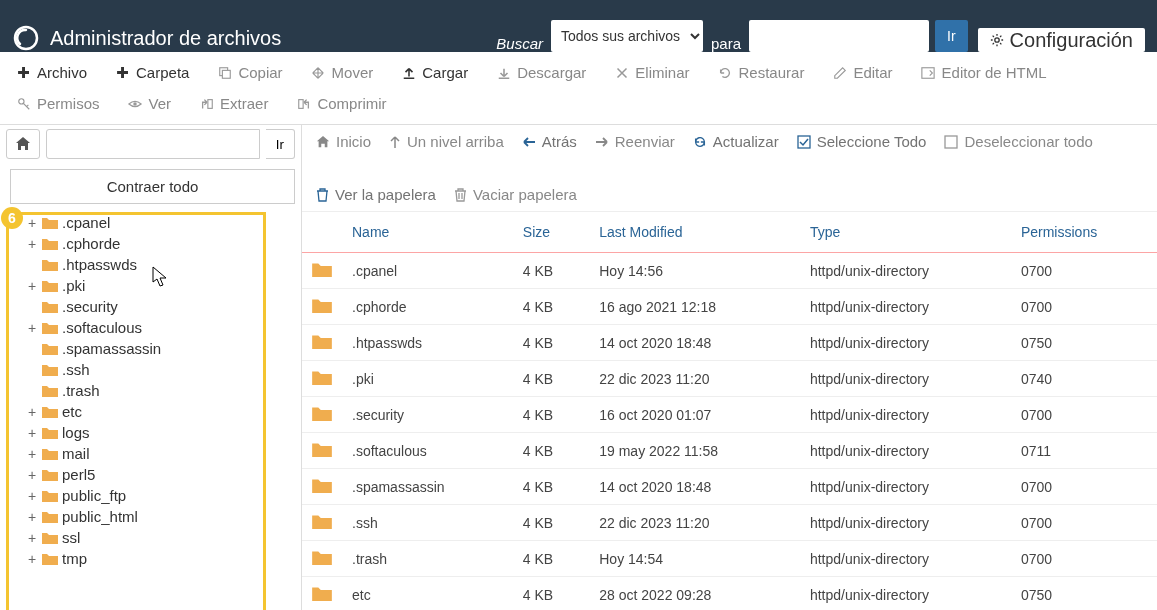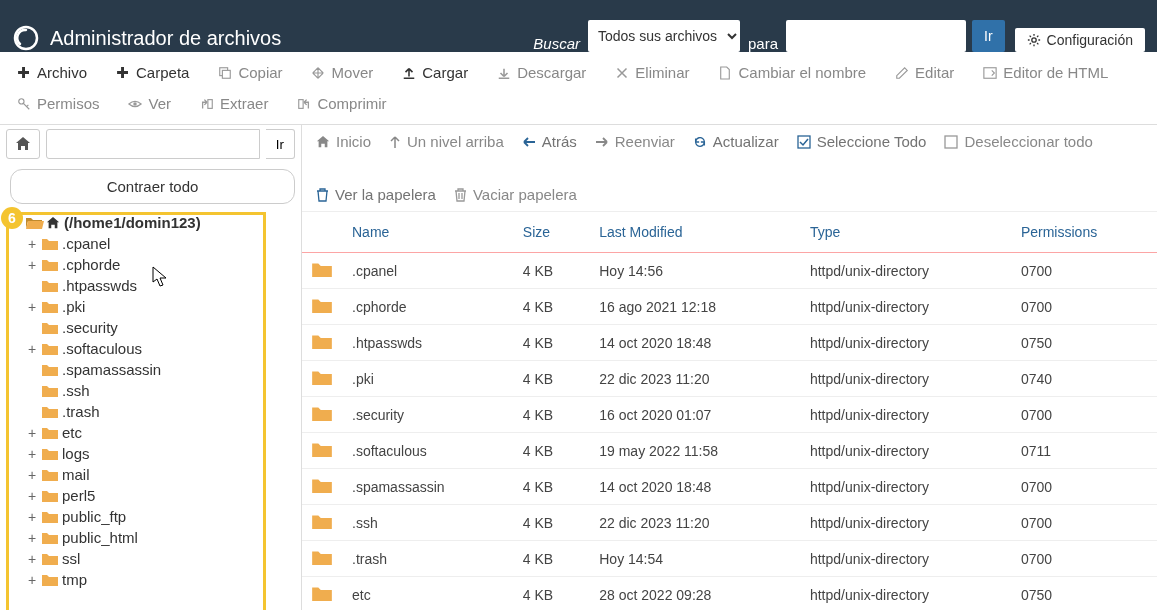--- a/index.html
+++ b/index.html
@@ -9,40 +9,40 @@
 .header { background: #293a4a; color: #fff; height: 52px; display: flex; align-items: flex-end; padding: 0 12px; }
 .header .brand { display: flex; align-items: center; gap: 10px; }
 .header .brand-icon { width: 28px; height: 28px; }
 .header .brand-title { font-size: 20px; font-weight: 400; }
 .header .spacer { flex: 1; }
 .header .search-label { margin-right: 8px; font-size: 15px; font-style: italic; }
 .header select { height: 32px; font-size: 14px; padding: 2px 6px; background: #fff; color: #333; border: none; border-radius: 2px; margin-right: 8px; min-width: 140px; }
 .header .para { margin-right: 8px; font-size: 15px; }
 .header input.searchbox { height: 32px; width: 180px; padding: 4px 8px; border: none; border-radius: 2px; background: #fff; margin-right: 6px; }
 .header .go-btn { background: #3071a9; color: #fff; border: none; height: 32px; padding: 0 12px; border-radius: 2px; cursor: pointer; margin-right: 10px; font-size: 14px; }
-.header .config-btn { background: #fff; color: #333; height: 16px; padding: 12px 12px; border: none; border-radius: 2px; cursor: pointer; font-size: 14px; display: flex; align-items: center; gap: 6px; }
+.header .config-btn { background: #fff; color: #333; height: 16px; padding: 12px 12px; border: none; border-radius: 2px; cursor: pointer; font-size: 20px; display: flex; align-items: center; gap: 6px; }
 
 
 .toolbar { display: flex; align-items: center; flex-wrap: wrap; padding: 6px 6px; border-bottom: 1px solid #ddd; min-height: 64px; gap: 2px 8px; }
 .toolbar .tbtn { background: transparent; border: none; color: #888; font-size: 15px; padding: 6px 10px; cursor: pointer; display: flex; align-items: center; gap: 6px; }
 .toolbar .tbtn.dark { color: #333; }
 .toolbar .tbtn .ticon { width: 15px; height: 15px; display: inline-flex; align-items: center; justify-content: center; }
 
 
 .main { display: flex; height: calc(610px - 52px - 64px); }
 .left-pane { width: 302px; border-right: 1px solid #ddd; display: flex; flex-direction: column; }
 .right-pane { flex: 1; display: flex; flex-direction: column; overflow: hidden; position: relative; }
 
 
 .pathbar { display: flex; align-items: center; padding: 4px 6px; gap: 6px; }
 .pathbar .home-btn { width: 34px; height: 30px; border: 1px solid #ccc; background: #fff; border-radius: 3px; display: flex; align-items: center; justify-content: center; cursor: pointer; }
 .pathbar input { flex: 1; height: 30px; border: 1px solid #ccc; border-radius: 3px 0 0 3px; padding: 0 6px; }
 .pathbar .go2 { height: 30px; border: 1px solid #ccc; border-left: none; background: #fff; padding: 0 10px; cursor: pointer; border-radius: 0 3px 3px 0; }
 
-.collapse-all { text-align: center; padding: 8px; border: 1px solid #ccc; margin: 6px 6px 0 10px; cursor: pointer; font-size: 15px; border-radius: 12px; }
+.collapse-all { text-align: center; padding: 8px; border: 1px solid #ccc; margin: 6px 6px 0 10px; cursor: pointer; font-size: 15px; border-radius: 0; }
 
 .tree-wrap { position: relative; flex: 1; margin: 6px; }
 .annotation-box { position: absolute; top: 2px; left: 0; width: 260px; height: 430px; border: 3px solid #f4c430; pointer-events: none; }
 .annotation-badge { position: absolute; top: -8px; left: -8px; width: 22px; height: 22px; background: #f4c430; color: #fff; border-radius: 50%; display: flex; align-items: center; justify-content: center; font-size: 14px; font-weight: bold; }
 .cursor-img { position: absolute; top: 56px; left: 146px; width: 18px; height: 22px; pointer-events: none; }
 
 .tree { padding: 2px 4px 4px 4px; font-size: 15px; overflow-y: auto; height: 100%; }
 .tree .node { display: flex; align-items: center; gap: 4px; padding: 2px 0; white-space: nowrap; cursor: pointer; }
 .tree .node.root { font-weight: bold; }
 .tree .toggle { width: 12px; text-align: center; color: #666; font-size: 14px; }
@@ -160,25 +160,26 @@
   <button class="tbtn">
       <span class="ticon">
         <svg width="12" height="12" viewBox="0 0 16 16">
           <path d="M2 2 L14 14 M14 2 L2 14" stroke="#999" stroke-width="2"></path>
         </svg>
       </span>
       <span>Eliminar</span>
     </button>
   <button class="tbtn">
       <span class="ticon">
-        <svg width="12" height="14" viewBox="0 0 14 16">
-          <path d="M2 1 L9 1 L12 4 L12 15 L2 15 Z" fill="none" stroke="#999" stroke-width="1.3"></path>
-        </svg>
-      </span>
-      <span>Cambiar el nombre</span>
+        <svg width="14" height="14" viewBox="0 0 16 16">
+          <path d="M3 8 A5 5 0 1 1 5 12" fill="none" stroke="#999" stroke-width="1.5"></path>
+          <path d="M3 8 L3 4 M3 8 L7 8" stroke="#999" stroke-width="1.5" fill="none"></path>
+        </svg>
+      </span>
+      <span>Restaurar</span>
     </button>
   <button class="tbtn">
       <span class="ticon">
         <svg width="14" height="14" viewBox="0 0 16 16">
           <path d="M2 14 L2 11 L11 2 L14 5 L5 14 Z" fill="none" stroke="#999" stroke-width="1.3"></path>
         </svg>
       </span>
       <span>Editar</span>
     </button>
   <button class="tbtn">
@@ -235,34 +236,20 @@
           <svg width="16" height="16" viewBox="0 0 16 16" style="color:#555">
             <use href="#home-icon"></use>
           </svg>
         </button>
       <input type="text" value="" style="">
       <button class="go2">Ir</button>
     </div>
     <div class="collapse-all">Contraer todo</div>
     <div class="tree-wrap">
       <div class="tree" id="tree">
-          <div class="node root">
-            <span class="toggle">−</span>
-            <span class="fld-icon">
-              <svg width="18" height="13" viewBox="0 0 18 13">
-                <use href="#folder-open"></use>
-              </svg>
-            </span>
-            <span>
-              <svg width="14" height="14" viewBox="0 0 16 16" style="color:#333">
-                <use href="#home-icon"></use>
-              </svg>
-            </span>
-            <span>(/home1/domin123)</span>
-          </div>
           <div class="children">
             <div class="node">
               <span class="toggle">+</span>
               <span class="fld-icon">
                 <svg width="16" height="13" viewBox="0 0 16 13">
                   <use href="#folder-closed"></use>
                 </svg>
               </span>
               <span>.cpanel</span>
             </div>

